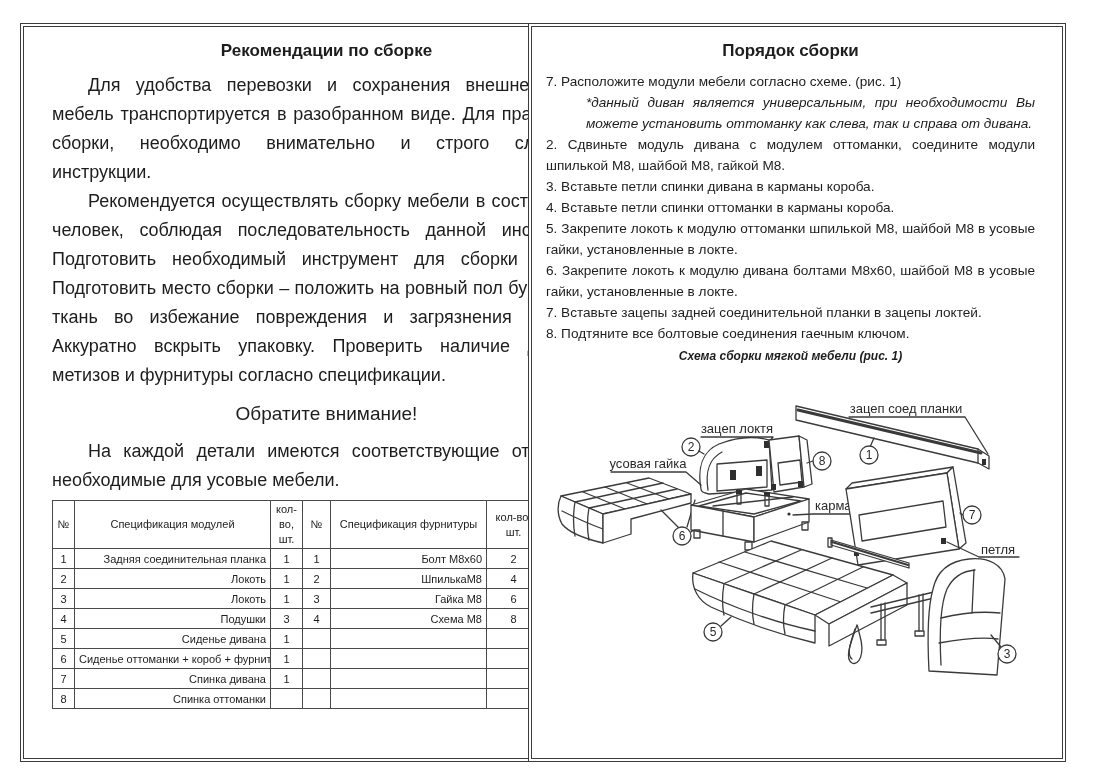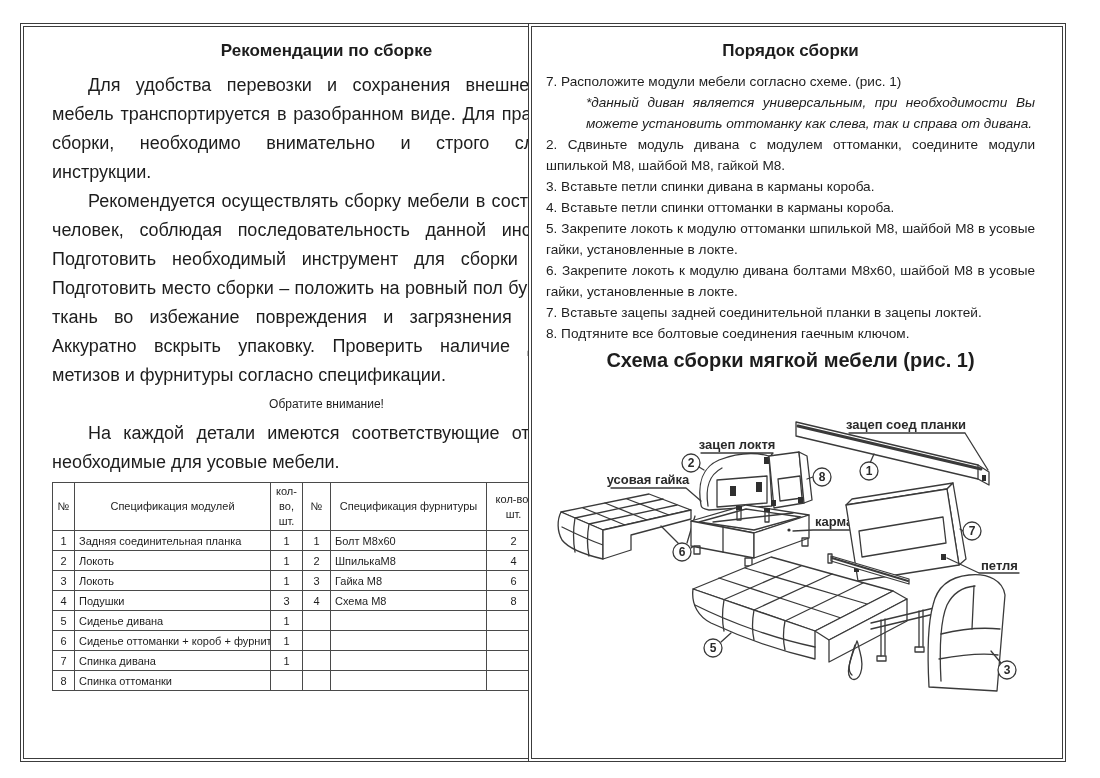--- a/index.html
+++ b/index.html
@@ -2,32 +2,32 @@
 <html><head>
 <meta charset="utf-8">
 <style>
   html,body{margin:0;padding:0;background:#ffffff;}
   body{width:1100px;height:778px;position:relative;font-family:"Liberation Sans",sans-serif;color:#1d1d1d;}
   .page{position:absolute;top:23px;height:739px;background:#fff;border:4px double #3c3c3c;box-sizing:border-box;}
   .page-left{left:20px;width:597px;padding:6px 12px 0 28px;}
   .page-right{left:528px;width:538px;padding:6px 27px 0 14px;}
   h1.doc-title{font-size:17px;font-weight:bold;text-align:center;margin:8px 0 10px 0;}
   .page-left p.body-par{font-size:18px;line-height:29px;text-align:justify;text-indent:36px;margin:0;}
-  .page-left p.center-par{font-size:12px;line-height:29px;text-align:center;text-indent:0;margin:0;}
+  .page-left p.center-par{font-size:19px;line-height:29px;text-align:center;text-indent:0;margin:9px;}
   table.spec{border-collapse:collapse;width:488px;margin:5px 0 0 0;table-layout:fixed;}
   table.spec td,table.spec th{border:1px solid #4a4a4a;font-size:11px;font-weight:normal;padding:1px 4px;overflow:hidden;white-space:nowrap;}
   table.spec th{text-align:center;vertical-align:middle;line-height:15px;white-space:normal;}
   td.c{text-align:center;}
-  td.l{text-align:left;}
+  td.l{text-align:right;}
   tbody.spec-body td{height:17px;}
   .footer-note{font-size:13.6px;font-weight:bold;font-style:italic;text-align:center;line-height:22px;margin:8px 2px 0 2px;}
   .page-right p.step{font-size:13.6px;line-height:21px;text-align:justify;margin:0;}
   .page-right p.step-italic{font-style:italic;margin-left:40px;}
-  h2.fig-title{font-size:20px;font-weight:bold;text-align:center;margin:5px 0 2px 0;}
-  .diagram-wrap{position:absolute;left:9px;top:382px;width:520px;height:368px;font-weight:bold;}
+  h2.fig-title{font-size:12px;font-weight:bold;text-align:center;margin:5px 0 2px 0;font-style:italic;}
+  .diagram-wrap{position:absolute;left:9px;top:366px;width:520px;height:368px;}
   svg text.dlabel{font-family:"Liberation Sans",sans-serif;font-size:13px;fill:#2a2a2a;}
   svg text.dnum{font-family:"Liberation Sans",sans-serif;font-size:12px;fill:#2a2a2a;}
 </style>
 </head>
 <body>
 
 <div class="page page-left">
   <h1 class="doc-title">Рекомендации по сборке</h1>
   <p class="body-par">Для удобства перевозки и сохранения внешнего вида мебель транспортируется в разобранном виде. Для правильной сборки, необходимо внимательно и строго следовать инструкции.</p>
   <p class="body-par">Рекомендуется осуществлять сборку мебели в составе двух человек, соблюдая последовательность данной инструкции. Подготовить необходимый инструмент для сборки мебели. Подготовить место сборки – положить на ровный пол бумагу или ткань во избежание повреждения и загрязнения изделия. Аккуратно вскрыть упаковку. Проверить наличие деталей, метизов и фурнитуры согласно спецификации.</p>

